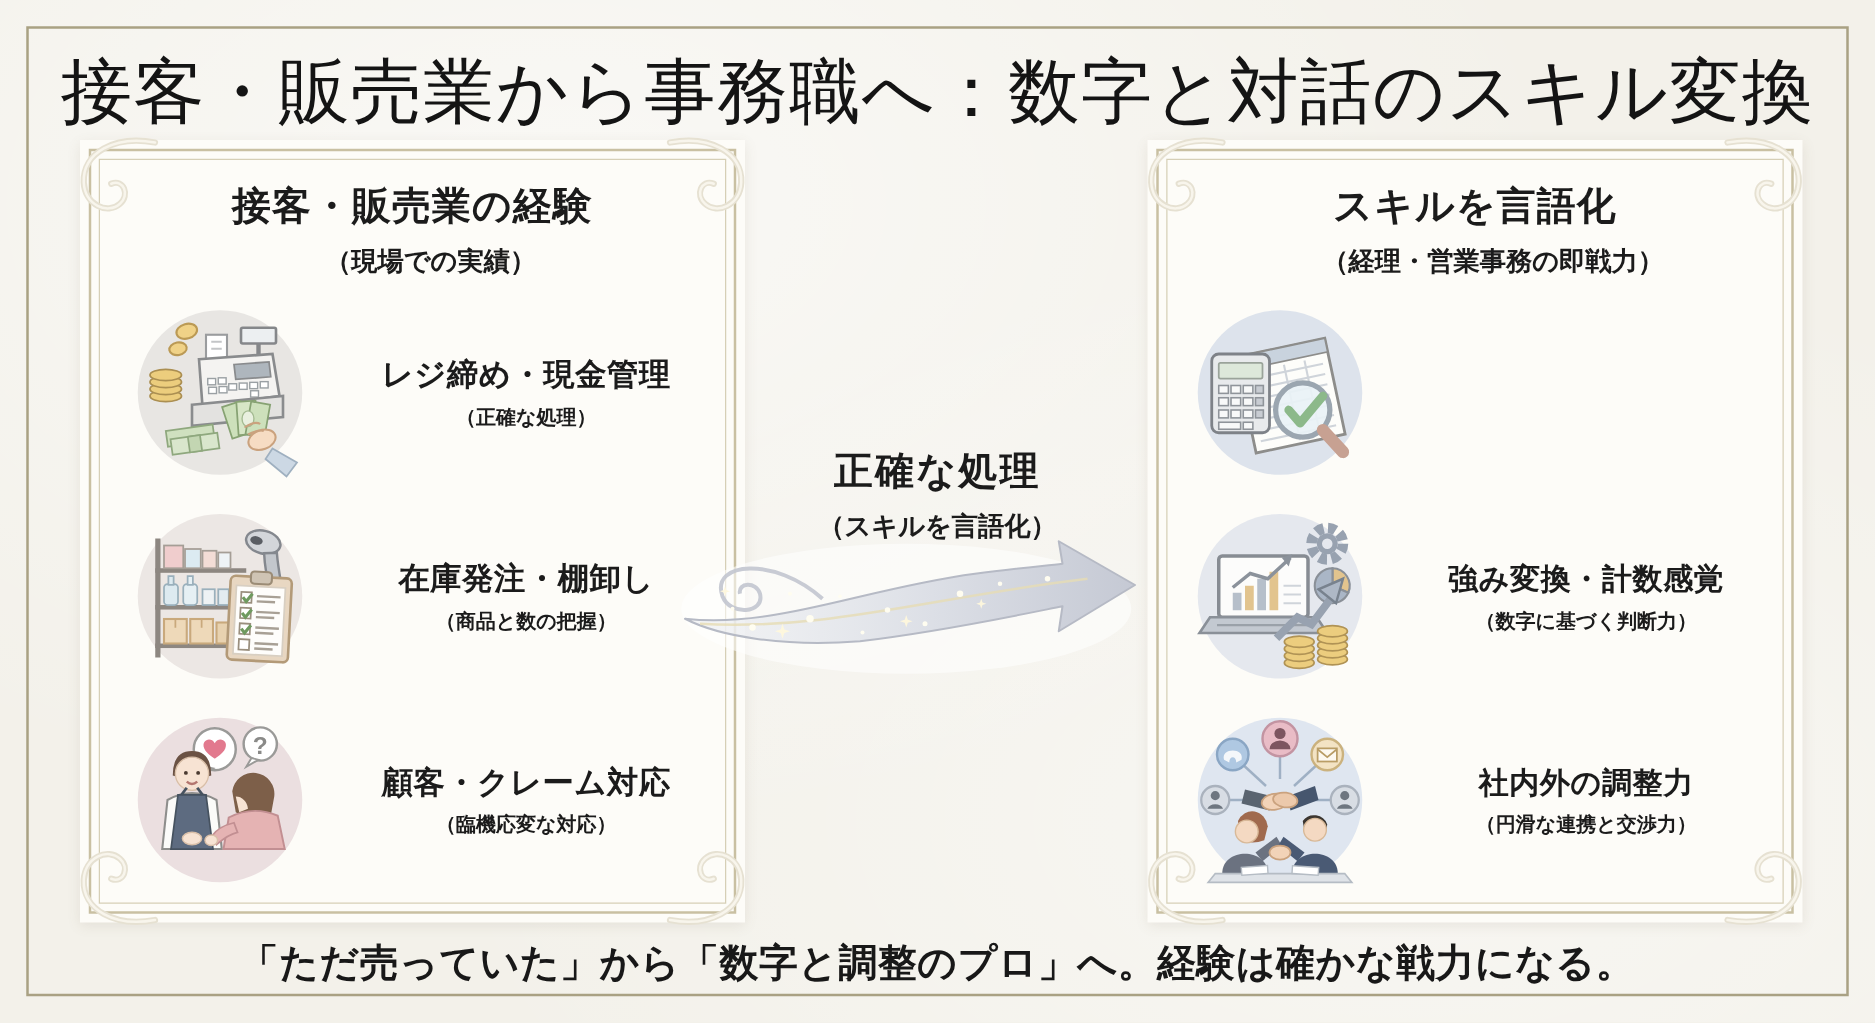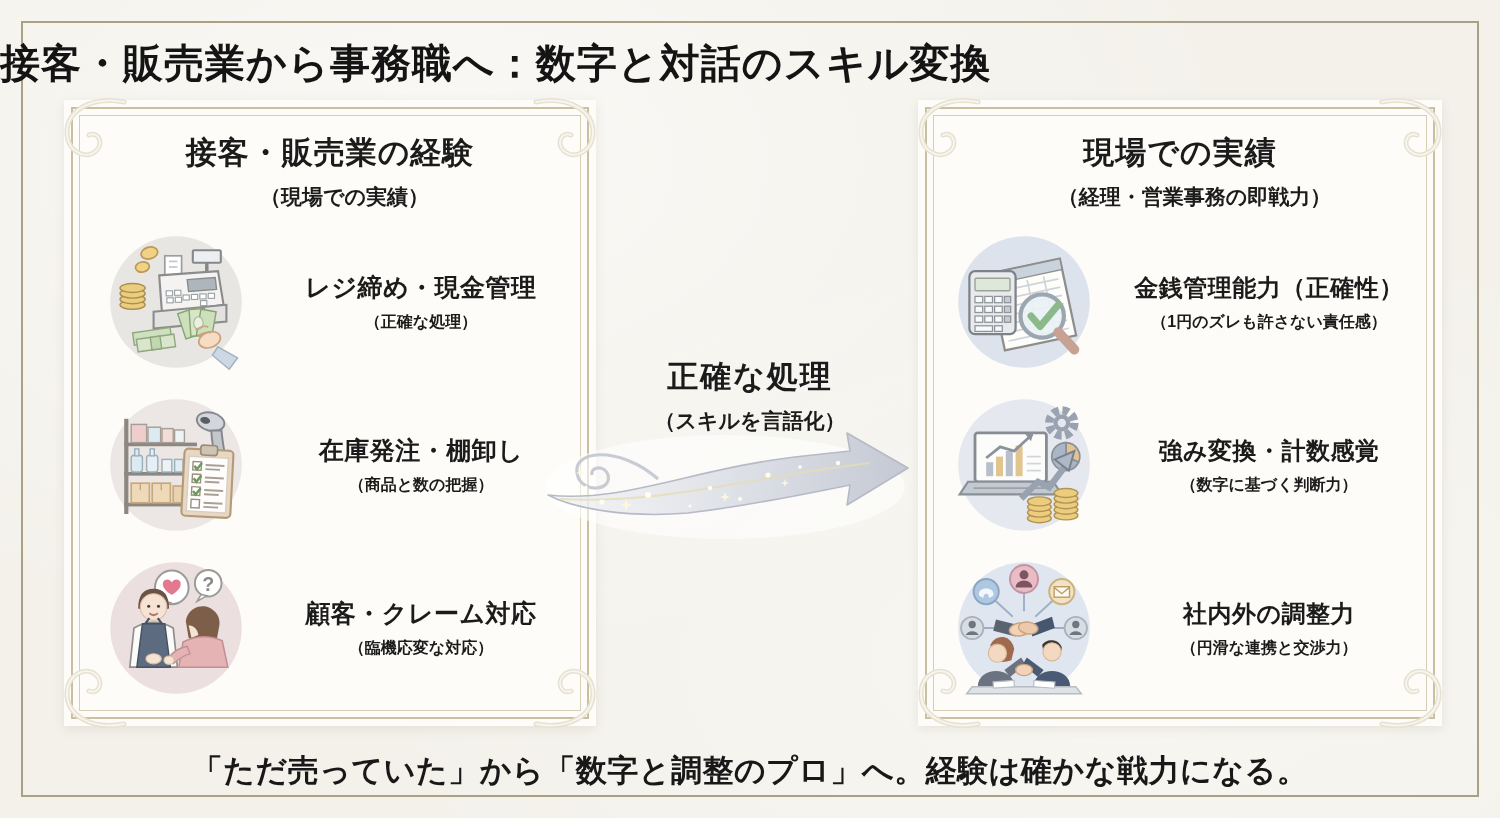--- a/index.html
+++ b/index.html
@@ -12,26 +12,27 @@
   }
   .page { position:relative; width:1500px; height:818px;
     background:
       radial-gradient(ellipse at 30% 20%, rgba(255,255,255,.55), rgba(255,255,255,0) 55%),
       radial-gradient(ellipse at 75% 80%, rgba(255,255,255,.4), rgba(255,255,255,0) 50%),
       #f3f1ea; }
   .outer-border { position:absolute; inset:21px; border:2px solid #a9a183; pointer-events:none; }
 
   .title {
     position:absolute; top:36px; left:0; width:100%;
+    text-align:center;
     font-family:"Liberation Serif","DejaVu Serif",serif;
-    font-size:40px; font-weight:bold; letter-spacing:1px; color:#141414;
+    font-size:57px; font-weight:normal; letter-spacing:1px; color:#141414;
   }
 
   
-  .panel { position:absolute; top:100px; height:626px; background:#fdfcf8;
+  .panel { position:absolute; top:112px; height:626px; background:#fdfcf8;
     box-shadow:0 3px 10px rgba(120,110,80,.12); }
   .panel.left  { left:64px;  width:532px; }
   .panel.right { left:918px; width:524px; }
   .frame { position:absolute; pointer-events:none; border-style:solid; border-color:#c9c0a2; }
   .frame.f1 { inset:7px;  border-width:2px; }
   .frame.f2 { inset:15px; border-width:1px; border-color:#d6cfb6; }
   .flourish { position:absolute; width:74px; height:74px; pointer-events:none; }
   .flourish.tl { top:-6px; left:-6px; }
   .flourish.tr { top:-6px; right:-6px; transform:scaleX(-1); }
   .flourish.bl { bottom:-6px; left:-6px; transform:scaleY(-1); }
@@ -319,21 +320,21 @@
     <svg class="flourish bl" viewBox="0 0 74 74">
         <path d="M66,8 C34,2 8,16 9,40 C10,58 28,66 38,57 C46,50 41,37 31,41" fill="none" stroke="#e6e1d2" stroke-width="5" stroke-linecap="round"></path>
         <path d="M66,8 C34,2 8,16 9,40 C10,58 28,66 38,57 C46,50 41,37 31,41" fill="none" stroke="#f8f5ec" stroke-width="2" stroke-linecap="round"></path>
       </svg>
     <svg class="flourish br" viewBox="0 0 74 74">
         <path d="M66,8 C34,2 8,16 9,40 C10,58 28,66 38,57 C46,50 41,37 31,41" fill="none" stroke="#e6e1d2" stroke-width="5" stroke-linecap="round"></path>
         <path d="M66,8 C34,2 8,16 9,40 C10,58 28,66 38,57 C46,50 41,37 31,41" fill="none" stroke="#f8f5ec" stroke-width="2" stroke-linecap="round"></path>
       </svg>
 
     <header class="panel-header">
-      <div class="panel-title">現場での実績</div>
+      <div class="panel-title">スキルを言語化</div>
       <div class="panel-subtitle">（経理・営業事務の即戦力）</div>
     </header>
 
     <div class="rows">
 
       <div class="row">
         <div class="icon-wrap">
           <svg viewBox="0 0 100 100">
             <circle cx="50" cy="50" r="47" fill="#dde3ec"></circle>
             <g transform="rotate(-12 55 52)">
@@ -366,24 +367,20 @@
                 <rect x="22" y="60" width="5.5" height="4.5"></rect>
                 <rect x="29" y="60" width="5.5" height="4.5"></rect>
                 <rect x="36" y="60" width="4.5" height="4.5" fill="#c8ccd2"></rect>
               <rect x="15" y="67" width="12.5" height="4"></rect>
                 <rect x="29" y="67" width="5.5" height="4"></rect>
             </g>
             <circle cx="63" cy="60" r="15.5" fill="#e9f2f6" fill-opacity=".92" stroke="#9ba6b0" stroke-width="3"></circle>
             <path d="M55,60 l6.5,7.5 l13,-15.5" fill="none" stroke="#8cb98a" stroke-width="5" stroke-linecap="round" stroke-linejoin="round"></path>
             <line x1="74.5" y1="71.5" x2="86" y2="84" stroke="#c7a192" stroke-width="7" stroke-linecap="round"></line>
           </svg>
-        </div>
-        <div class="row-text">
-          <div class="row-label">金銭管理能力（正確性）</div>
-          <div class="row-sublabel">（1円のズレも許さない責任感）</div>
         </div>
       </div>
 
       <div class="row">
         <div class="icon-wrap">
           <svg viewBox="0 0 100 100">
             <circle cx="50" cy="50" r="47" fill="#e5e8ee"></circle>
             <circle cx="77" cy="20" r="9" fill="none" stroke="#98a2b0" stroke-width="6" stroke-dasharray="4.5 2.6"></circle>
             <circle cx="77" cy="20" r="4.5" fill="none" stroke="#98a2b0" stroke-width="3"></circle>
             <rect x="15" y="27" width="51" height="35" rx="2" fill="#fcfcfb" stroke="#878c93" stroke-width="2"></rect>

